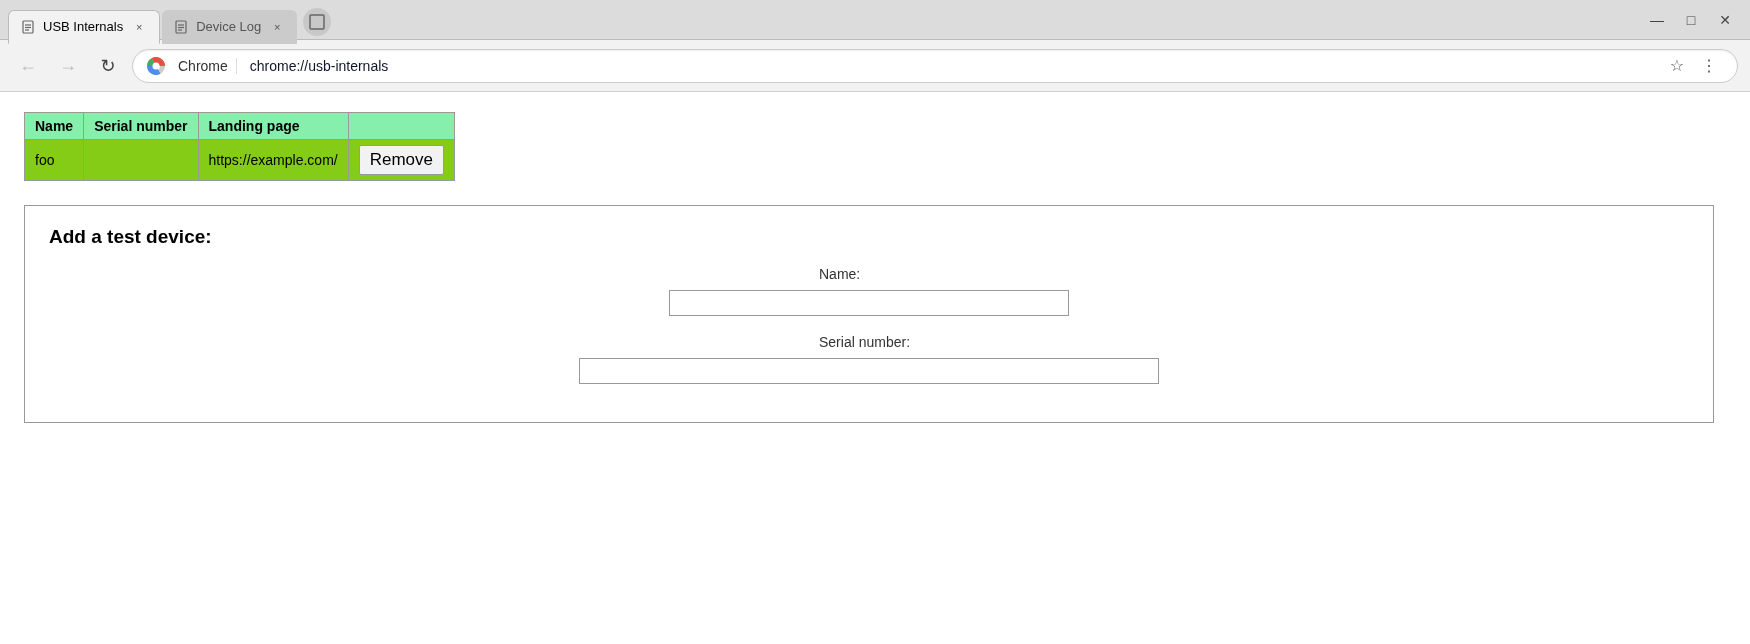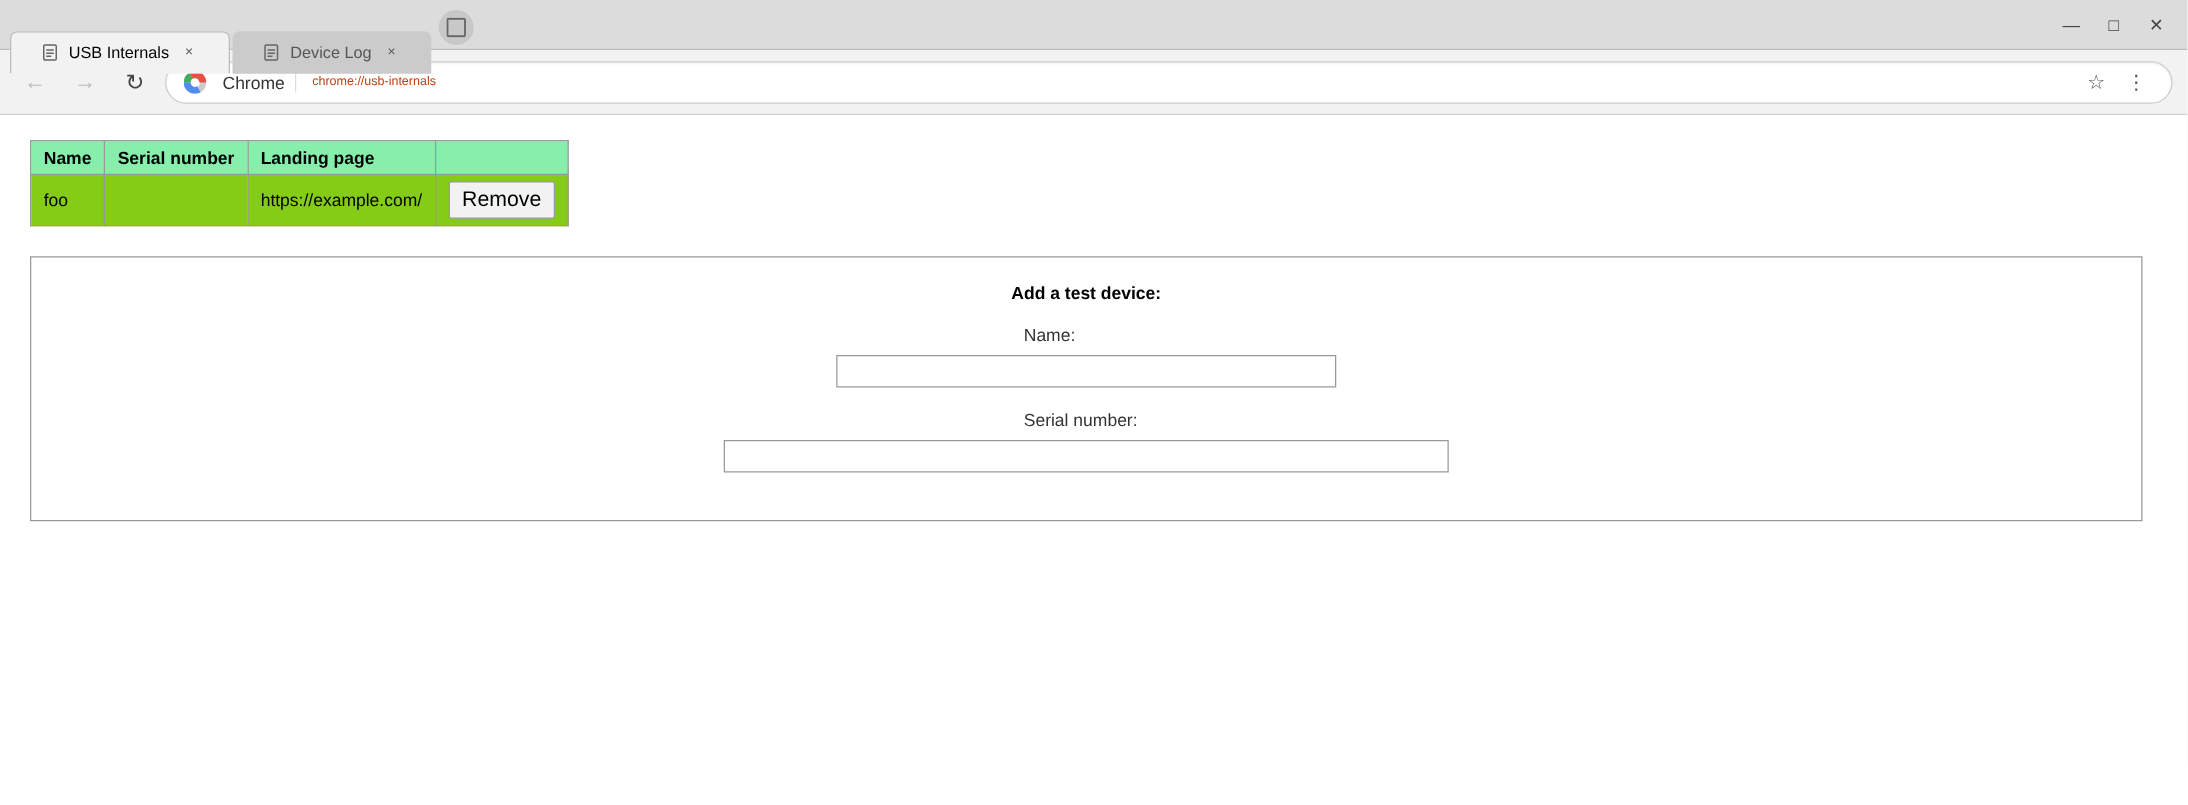--- a/index.html
+++ b/index.html
@@ -29,26 +29,26 @@
       gap: 2px;
       flex: 1;
       height: 40px;
     }
 
     .tab {
       display: flex;
       align-items: center;
       gap: 8px;
       height: 34px;
-      padding: 0 24px;
+      padding: 0 12px;
       border-radius: 6px 6px 0 0;
       font-size: 13px;
       cursor: pointer;
       position: relative;
-      top: 19px;
+      top: 4px;
     }
 
     .tab.active {
       background: #f2f2f2;
       border: 1px solid #bbb;
       border-bottom: 1px solid #f2f2f2;
     }
 
     .tab.inactive {
       background: #cbcbcb;
@@ -152,22 +152,22 @@
 
     .site-name {
       font-size: 14px;
       color: #333;
       font-weight: normal;
       padding-right: 8px;
       border-right: 1px solid #ddd;
     }
 
     .url-text {
-      font-size: 10px;
-      color: #c2410c;
+      font-size: 14px;
+      color: #0f172a;
       flex: 1;
     }
 
     .address-bar-actions {
       display: flex;
       align-items: center;
       gap: 4px;
     }
 
     .addr-icon-btn {
@@ -217,23 +217,22 @@
     .add-device-section {
       border: 1px solid #999;
       padding: 20px 24px;
       display: inline-block;
       width: calc(100% - 0px);
       max-width: 1690px;
     }
 
     .section-title {
       font-weight: bold;
-      font-size: 14px;
+      font-size: 19px;
       margin-bottom: 18px;
-      text-align: center;
     }
 
     .form-row {
       display: flex;
       align-items: center;
       margin-bottom: 18px;
       gap: 8px;
       flex-direction: column;
     }
 

